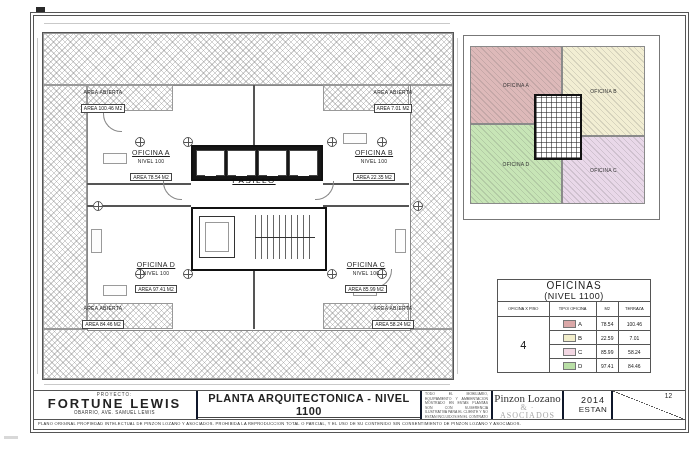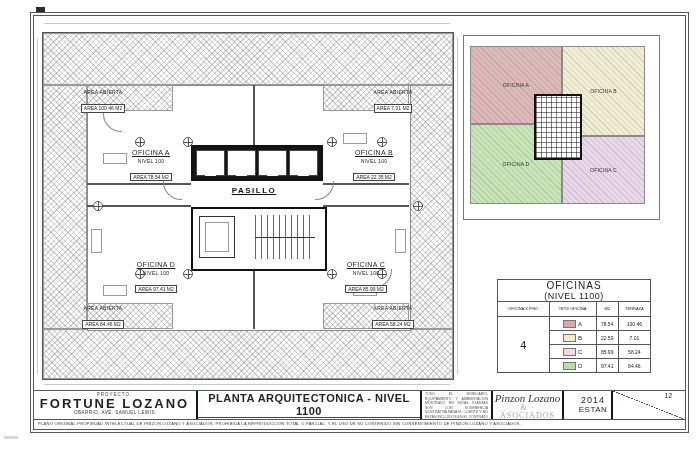--- a/index.html
+++ b/index.html
@@ -82,21 +82,21 @@
   #tb-project .name{font-size:13px;font-weight:bold;letter-spacing:2px;line-height:1;}
   #tb-project .addr{font-size:4.5px;letter-spacing:.5px;color:#333;}
   #tb-title{width:224px;}
   #tb-title .main{font-size:11px;font-weight:bold;letter-spacing:.5px;text-align:center;
       border-bottom:1px solid #444;padding-top:1px;line-height:1.15;}
   #tb-title .subrow{display:flex;justify-content:space-between;font-size:4.5px;color:#333;
       padding:0 4px;height:7px;align-items:center;}
   #tb-notes{width:71px;padding:1px 3px;font-size:3.5px;color:#555;line-height:1.3;text-align:justify;}
   #tb-notes p{margin:0 0 2px 0;}
   #tb-firm{width:71px;text-align:center;}
-  #tb-firm .f1{font-family:"Liberation Serif",serif;font-size:11px;color:#333;line-height:1;margin-top:2px;font-style:italic;}
+  #tb-firm .f1{font-family:"Liberation Serif",serif;font-size:11px;color:#333;line-height:1;margin-top:2px;}
   #tb-firm .f2{font-family:"Liberation Serif",serif;font-size:8px;color:#a9a9a9;letter-spacing:1px;line-height:1;}
   #tb-date{width:49px;text-align:center;padding-left:11px;}
   #tb-date .y{font-size:9px;letter-spacing:1px;margin-top:4px;}
   #tb-date .m{font-size:8px;letter-spacing:.5px;}
   #tb-sheet{width:75px;background:linear-gradient(to right top,transparent 49.4%,#555 49.4%,#555 50.6%,transparent 50.6%);}
   #tb-sheet .num{position:absolute;top:1px;right:14px;font-size:6.5px;}
   #disclaimer{left:33px;top:419px;width:653px;height:9px;border-top:1px solid #555;
       font-size:4px;color:#333;letter-spacing:.3px;padding:1px 0 0 5px;box-sizing:border-box;
       white-space:nowrap;overflow:hidden;}
 </style>
@@ -138,21 +138,21 @@
       <div class="elev-cell"></div>
       <div class="elev-cell"></div>
       <div class="elev-cell"></div>
     </div>
     <div class="abs" id="core-low">
       <div class="abs" id="core-elev">
         <div class="abs" id="core-elev-in"></div>
       </div>
       <div class="abs" id="stairs"></div>
     </div>
-    <div class="abs" id="pasillo" style="left:175px;top:153px;width:72px;text-align:center;font-weight:bold;">PASILLO</div>
+    <div class="abs" id="pasillo" style="left:175px;top:143px;width:72px;text-align:center;">PASILLO</div>
 
     <div class="abs colsym" style="left:140px;top:104px;"></div>
     <div class="abs colsym" style="left:284px;top:104px;"></div>
     <div class="abs colsym" style="left:140px;top:236px;"></div>
     <div class="abs colsym" style="left:284px;top:236px;"></div>
     <div class="abs colsym" style="left:92px;top:104px;"></div>
     <div class="abs colsym" style="left:334px;top:104px;"></div>
     <div class="abs colsym" style="left:92px;top:236px;"></div>
     <div class="abs colsym" style="left:334px;top:236px;"></div>
     <div class="abs colsym" style="left:50px;top:168px;"></div>
@@ -268,21 +268,21 @@
     </td>
     <td class="t-val">97.41</td>
     <td class="t-val">84.46</td>
   </tr>
 </tbody>
   </table>
 
 <div class="abs" id="titleblock">
   <div class="tb-sec" id="tb-project">
     <div class="lab">PROYECTO:</div>
-    <div class="name">FORTUNE LOZANO</div>
+    <div class="name">FORTUNE LEWIS</div>
     <div class="addr">OBARRIO, AVE. SAMUEL LEWIS</div>
   </div>
   <div class="tb-sec" id="tb-title">
     <div class="main">PLANTA ARQUITECTONICA - NIVEL 1100</div>
     <div class="subrow">
       <span>OFICINAS</span>
       <span>ESCALA 1:50</span>
     </div>
 
   </div>

